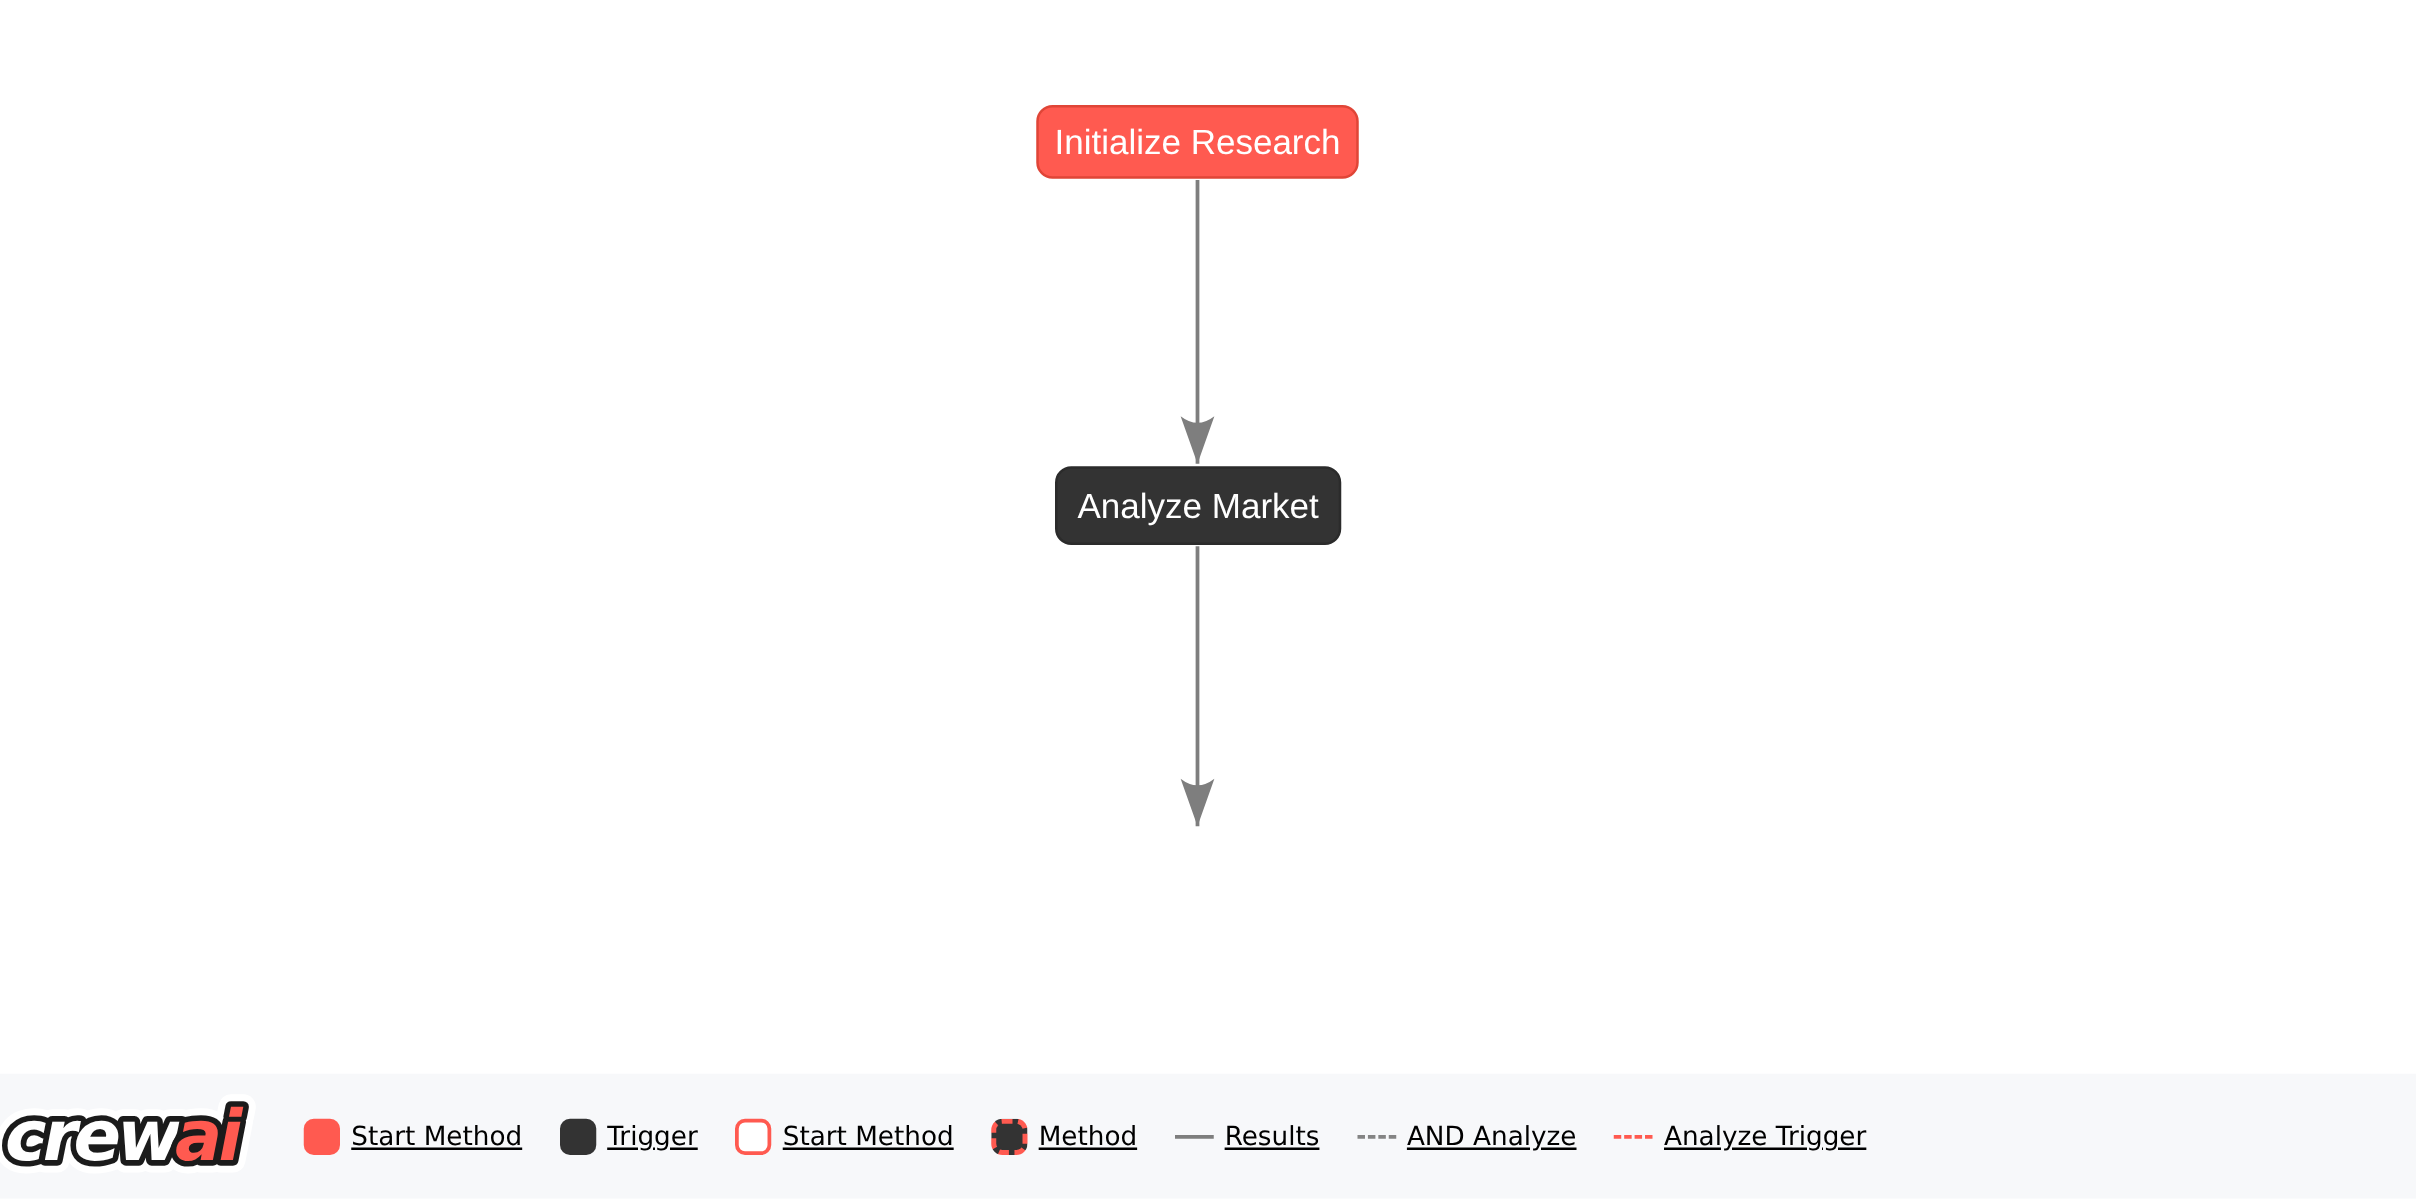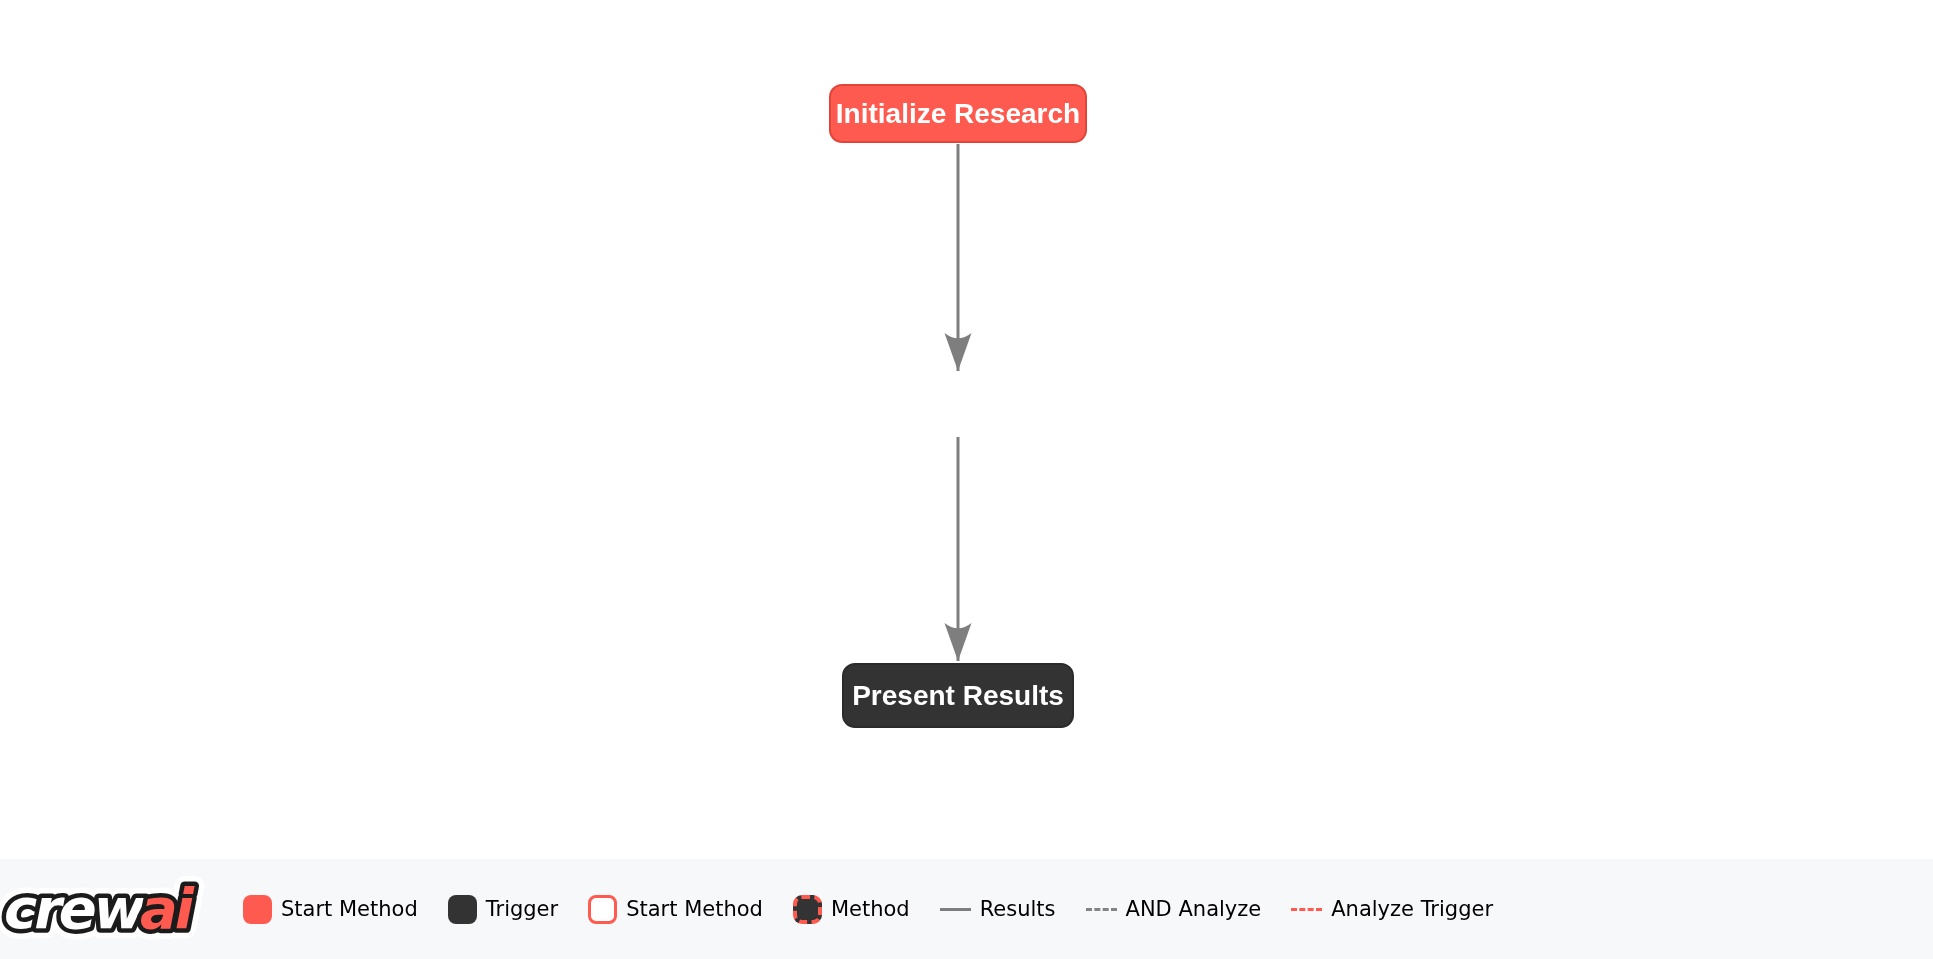--- a/index.html
+++ b/index.html
@@ -2,21 +2,21 @@
 <html><head>
 <meta charset="utf-8">
 <style>
   * { margin: 0; padding: 0; box-sizing: border-box; }
   html, body { width: 1933px; height: 959px; overflow: hidden; }
   body { background: #ffffff; font-family: "DejaVu Sans", sans-serif; }
 
   .app { position: relative; width: 1933px; height: 959px; }
 
   
-  .canvas { position: absolute; left: 0; top: 0; width: 1933px; height: 859px; background: #ffffff; font-weight: bold; }
+  .canvas { position: absolute; left: 0; top: 0; width: 1933px; height: 859px; background: #ffffff; }
   .edges { position: absolute; left: 0; top: 0; }
 
   .node {
     position: absolute;
     display: flex; align-items: center; justify-content: center;
     border-radius: 13px;
     font-family: "Liberation Sans", sans-serif;
     font-size: 28px;
     color: #ffffff;
     white-space: nowrap;
@@ -48,21 +48,21 @@
   .logo { margin-right: 8px; line-height: 0; }
   .logo text {
     font-family: "DejaVu Sans", sans-serif;
     font-weight: bold; font-style: italic;
     font-size: 56px; letter-spacing: -3px;
   }
   .logo .halo   { stroke: #ffffff; stroke-width: 20px; stroke-linejoin: round; fill: #ffffff; }
   .logo .w-crew { fill: #ffffff; stroke: #1B1B1B; stroke-width: 9px; stroke-linejoin: round; paint-order: stroke; }
   .logo .w-ai   { fill: #FF5A50; stroke: #1B1B1B; stroke-width: 9px; stroke-linejoin: round; paint-order: stroke; }
 
-  .legend-item { display: flex; align-items: center; gap: 9px; font-size: 21px; color: #000000; white-space: nowrap; }
+  .legend-item { display: flex; align-items: center; gap: 9px; font-size: 21px; color: #000000; white-space: nowrap; text-decoration: underline; }
   .sw { width: 29px; height: 29px; border-radius: 8px; flex: none; }
   .sw-start  { background: #FF5A50; }
   .sw-method { background: #333333; }
   .sw-crew   { background: #ffffff; border: 3px solid #FF5A50; }
   .sw-router { background: #333333; border: 4px dashed #FF5A50; border-radius: 9px; }
   .ln { width: 31px; height: 0; flex: none; }
   .ln-trigger { border-top: 3px solid #7E7E7E; }
   .ln-and     { border-top: 3px dashed #848484; }
   .ln-router  { border-top: 3px dashed #FF5A50; }
 </style>
@@ -79,22 +79,22 @@
       </g>
       <g>
         <line x1="958" y1="437" x2="958" y2="661" stroke="#7E7E7E" stroke-width="3"></line>
         <path d="M958,661 L944.5,623 Q958,633.5 971.5,623 Z" fill="#7E7E7E"></path>
       </g>
     </svg>
 
     <div class="node node-start">
       <span>Initialize Research</span>
     </div>
-    <div class="node node-method-2">
-      <span>Present Results</span>
+    <div class="node node-method-1">
+      <span>Analyze Market</span>
     </div>
   </div>
 
   <div class="legend-bar">
 
     <div class="logo">
       <svg width="205" height="86" viewBox="0 0 205 86">
         <text class="halo" x="4" y="62">crew</text>
         <text class="halo" x="140" y="62">ai</text>
         <text class="w-crew" x="4" y="62">crew</text>

